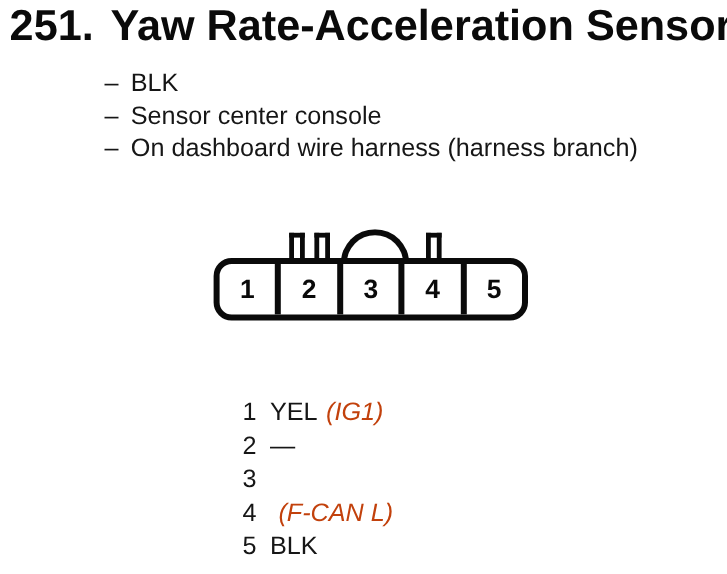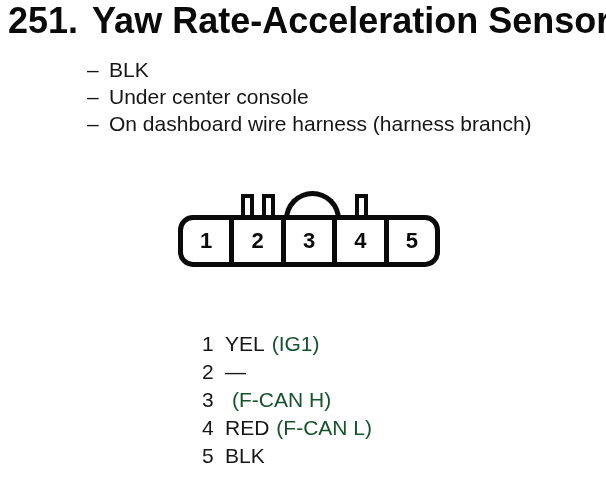--- a/index.html
+++ b/index.html
@@ -100,40 +100,40 @@
   .pinout {
     position: absolute;
     left: 202px;
     top: 330px;
     font-size: 21px;
     line-height: 28px;
     color: #161616;
   }
   .pin-row { display: flex; white-space: nowrap; }
   .pin-no { width: 13px; margin-right: 10px; text-align: left; }
-  .pin-signal { color: #14532d; margin-left: 7px; }
+  .pin-signal { color: #c2410c; margin-left: 7px; font-style: italic; }
 </style>
 </head>
 <body>
 
 <div class="page">
 
   <div class="title-row">
     <span class="section-no">251.</span>
     <span>Yaw Rate-Acceleration Sensor</span>
   </div>
 
   <div class="notes">
     <div class="note-item">
       <span class="note-dash">–</span>
       <span>BLK</span>
     </div>
     <div class="note-item">
       <span class="note-dash">–</span>
-      <span>Under center console</span>
+      <span>Sensor center console</span>
     </div>
     <div class="note-item">
       <span class="note-dash">–</span>
       <span>On dashboard wire harness (harness branch)</span>
     </div>
   </div>
 
   <div class="connector">
     <div class="keytab t1"></div>
     <div class="keytab t2"></div>
@@ -154,25 +154,23 @@
       <span class="pin-wire">YEL</span>
       <span class="pin-signal">(IG1)</span>
     </div>
     <div class="pin-row">
       <span class="pin-no">2</span>
       <span class="pin-wire">—</span>
       <span class="pin-signal"></span>
     </div>
     <div class="pin-row">
       <span class="pin-no">3</span>
-      <span class="pin-signal">(F-CAN H)</span>
     </div>
     <div class="pin-row">
       <span class="pin-no">4</span>
-      <span class="pin-wire">RED</span>
       <span class="pin-signal">(F-CAN L)</span>
     </div>
     <div class="pin-row">
       <span class="pin-no">5</span>
       <span class="pin-wire">BLK</span>
     </div>
   </div>
 
 </div>
 

